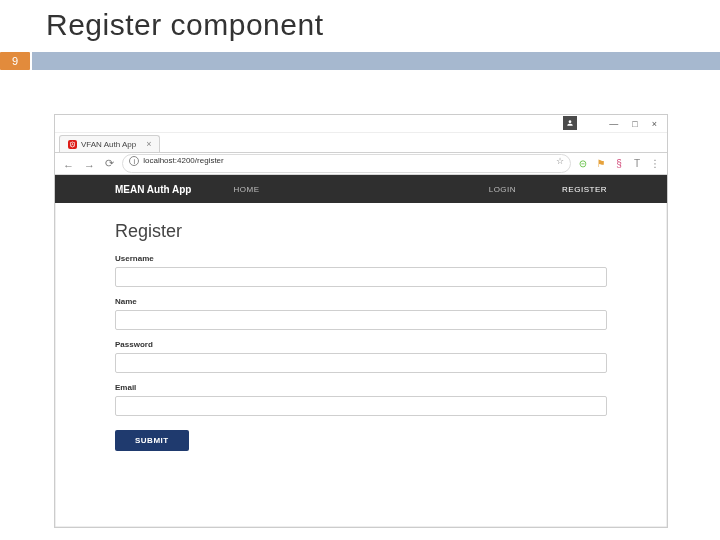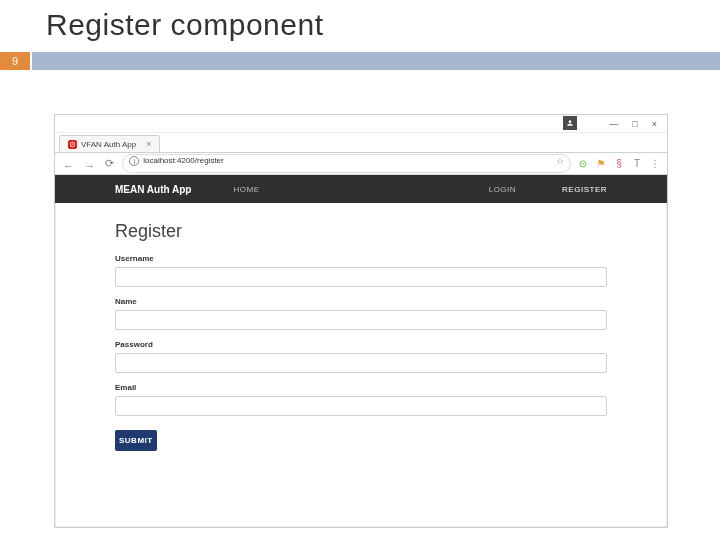--- a/index.html
+++ b/index.html
@@ -49,21 +49,21 @@
   .app-nav .spacer { flex:1; }
   .app-right { font-size:8px; letter-spacing:0.5px; color:#bdbdbd; margin-left:14px;padding-left:8px;}
   .app-right.active { color:#fff; }
 
   
   .page { padding: 18px 60px 10px 60px; }
   .page h2 { font-size:18px; font-weight:400; color:#444; margin-bottom:12px;}
   .field { margin-bottom:10px; }
   .field label { display:block; font-size:8px; font-weight:700; color:#333; margin-bottom:3px;}
   .field input { width:100%; height:20px; border:1px solid #cfcfcf; border-radius:2px; font-size:9px; padding:0 5px; background:#fff;}
-  .submit-btn { background:#1f3a6e; color:#fff; font-size:8px; font-weight:700; letter-spacing:0.5px; padding:6px 4px; border:none; border-radius:2px; margin-top:4px;}
+  .submit-btn { background:#1f3a6e; color:#fff; font-size:8px; font-weight:700; letter-spacing:0.5px; padding:6px 20px; border:none; border-radius:2px; margin-top:4px;}
 
 </style>
 </head>
 <body>
 
 <div class="slide-title">Register component</div>
 
 <div class="bar-row">
   <div class="page-num">9</div>
   <div class="bar-fill"></div>

